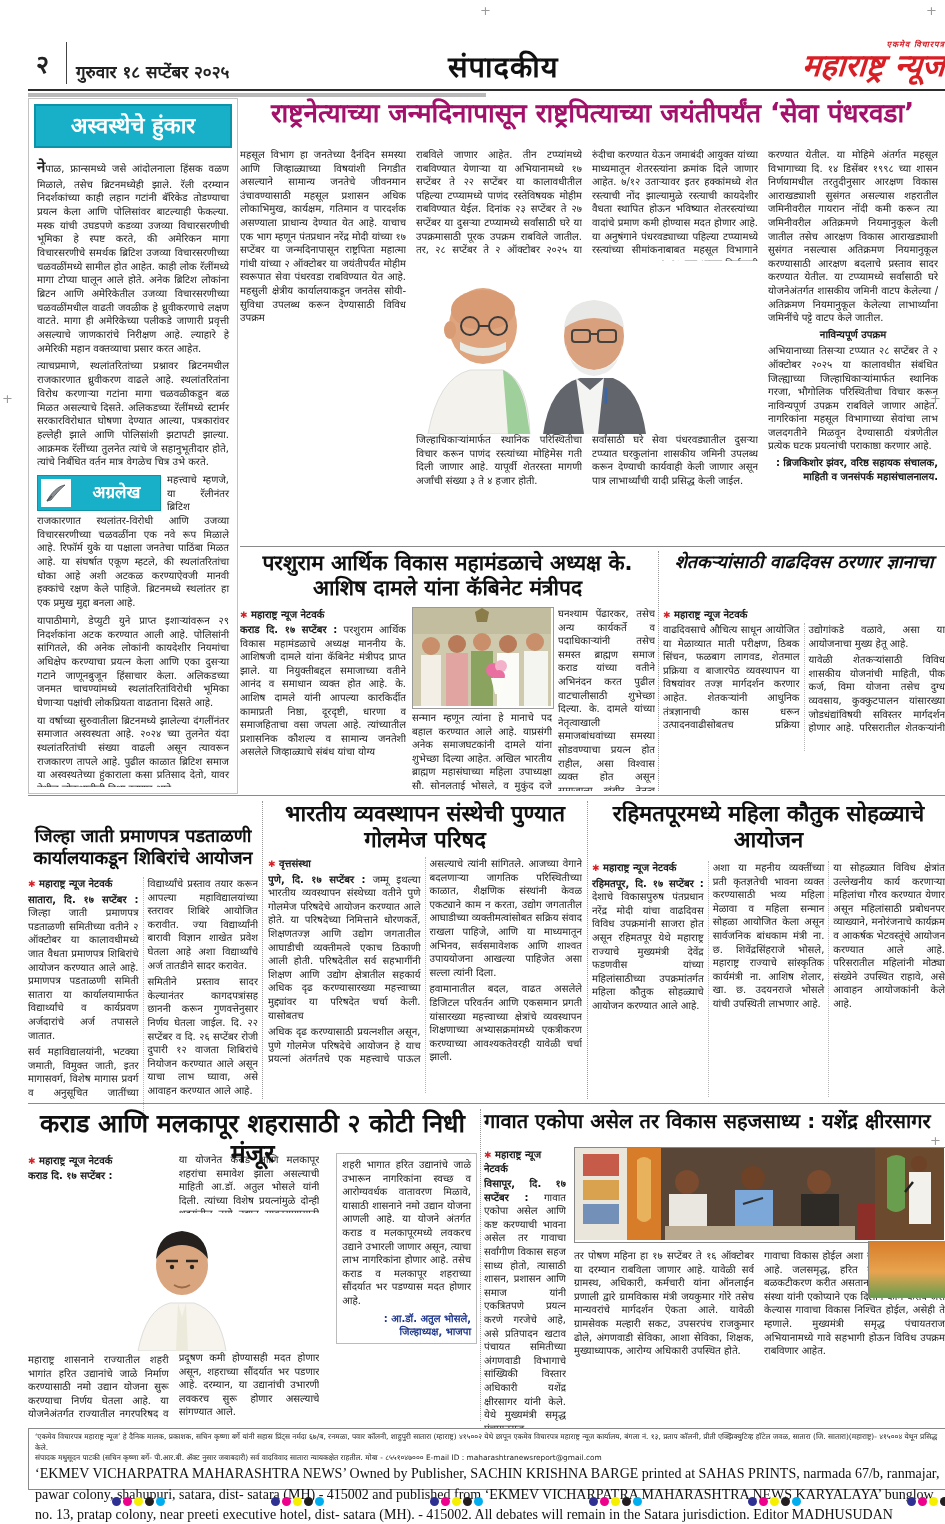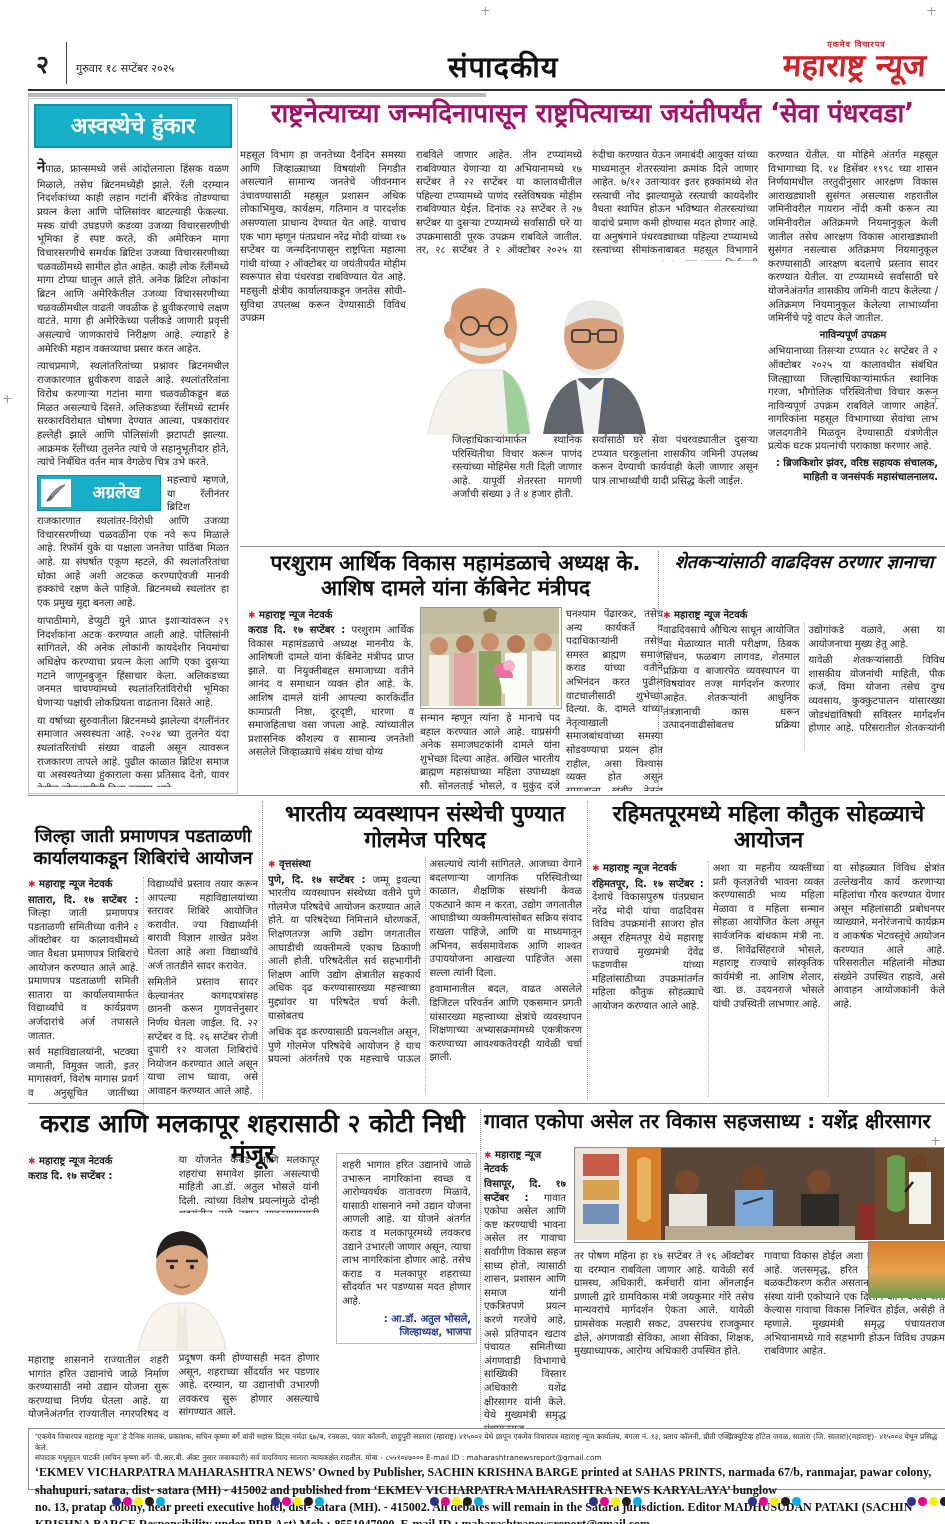--- a/index.html
+++ b/index.html
@@ -2,21 +2,21 @@
 <html><head>
 <meta charset="utf-8">
 <style>
   html,body{margin:0;padding:0;background:#ffffff;}
   body{width:945px;height:1524px;position:relative;font-family:"DejaVu Sans",sans-serif;color:#1a1a1a;overflow:hidden;}
   .abs{position:absolute;}
   .crop{position:absolute;color:#9a9a9a;font-size:13px;line-height:1;font-family:"DejaVu Sans",sans-serif;}
   
   .pageno{font-size:25px;font-weight:bold;color:#222;}
   .hdr-divider{width:1px;background:#444;}
-  .hdr-date{font-size:11px;font-weight:normal;color:#222;}
+  .hdr-date{font-size:17px;font-weight:bold;color:#222;}
   .section-title{font-size:29px;font-weight:bold;color:#101010;letter-spacing:1px;}
   .tagline{font-size:8px;font-weight:bold;color:#d91f26;letter-spacing:1px;}
   .logotype{font-size:31px;font-weight:bold;color:#d91f26;transform:skewX(-4deg);line-height:1.05;}
   .hdr-rule{background:#2d2d2d;height:2px;}
   .hdr-rule2{background:#b9b9b9;height:4px;}
   
   .ed-box{border:1px solid #c3c3c3;background:#fff;}
   .ed-band{background:#17b0c8;border:2px solid #0d93a8;color:#fff;font-size:22px;font-weight:bold;text-align:center;line-height:40px;margin:5px;}
   .ed-body{padding:4px 8px;font-size:10px;line-height:1.37;text-align:justify;color:#222;overflow:hidden;height:626px;}
   .ed-body p{margin:0 0 4px 0;}
@@ -38,42 +38,42 @@
   .vdot{border-left:1px dotted #999;}
   .hline{background:#8a8a8a;height:1px;}
   .col2x{column-count:2;column-gap:9px;column-rule:1px dotted #b5b5b5;}
   .col3x{column-count:3;column-gap:9px;column-rule:1px dotted #b5b5b5;}
   .col2x p,.col3x p{margin:0 0 3px 0;}
   .quotebox{border:1px solid #bbb;padding:4px 5px;margin-bottom:3px;}
   .qattrib{font-weight:bold;color:#223a8f;text-align:right;margin-top:4px;}
   
   .imprint{border:1px solid #8a8a8a;padding:3px 6px;}
   .imp-mr{font-size:7.4px;line-height:1.45;color:#222;}
-  .imp-en{font-size:12px;line-height:1.45;color:#111;font-family:"Liberation Serif",serif;font-weight:bold;}
+  .imp-en{font-size:14px;line-height:1.45;color:#111;font-family:"Liberation Serif",serif;font-weight:normal;}
   .regrow{position:absolute;display:flex;gap:106px;}
   .reggroup{display:flex;gap:2px;}
   .dot{width:9px;height:9px;border-radius:50%;}
   .d1{background:#2e3192;} .d2{background:#ec008c;} .d3{background:#f7ef00;} .d4{background:#231f20;} .d5{background:#00aeef;}
   svg{display:block;}
 </style>
 </head>
 <body>
 
 <span class="crop" style="left:480px;top:4px">+</span>
 <span class="crop" style="left:926px;top:4px">+</span>
 <span class="crop" style="left:2px;top:392px">+</span>
 <span class="crop" style="left:930px;top:392px">+</span>
 <span class="crop" style="left:930px;top:1134px">+</span>
 
 <div class="abs" style="left:28px;top:38px;width:917px;height:50px;">
   <div class="abs pageno" style="left:8px;top:8px;">२</div>
   <div class="abs hdr-divider" style="left:38px;top:4px;height:42px;"></div>
   <div class="abs hdr-date" style="left:48px;top:22px;">गुरुवार १८ सप्टेंबर २०२५</div>
   <div class="abs section-title" style="left:420px;top:8px;text-align:center;">संपादकीय</div>
-  <div class="abs" style="left:736px;top:0;width:181px;text-align:center;">
+  <div class="abs" style="left:736px;top:0;width:181px;text-align:right;font-style:italic;">
     <div class="tagline" style="margin-left:4px;">एकमेव विचारपत्र</div>
     <div class="logotype">महाराष्ट्र न्यूज</div>
   </div>
 </div>
 <div class="abs hdr-rule" style="left:28px;top:89px;width:917px;"></div>
 <div class="abs hdr-rule2" style="left:28px;top:93px;width:458px;"></div>
 
 <div class="abs ed-box" style="left:28px;top:98px;width:208px;height:694px;">
   <div class="ed-band">अस्वस्थेचे हुंकार</div>
   <div class="ed-body">
@@ -94,21 +94,21 @@
   </div>
 </div>
 
 <div class="abs" style="left:240px;top:98px;width:705px;height:447px;">
   <div class="hl-lead" style="height:42px;">राष्ट्रनेत्याच्या जन्मदिनापासून राष्ट्रपित्याच्या जयंतीपर्यंत ‘सेवा पंधरवडा’</div>
   <div class="cols" style="position:absolute;left:0;top:50px;width:705px;height:394px;gap:10px;">
     <div class="btxt" style="width:166px;height:394px;">महसूल विभाग हा जनतेच्या दैनंदिन समस्या आणि जिव्हाळ्याच्या विषयांशी निगडीत असल्याने सामान्य जनतेचे जीवनमान उंचावण्यासाठी महसूल प्रशासन अधिक लोकाभिमुख, कार्यक्षम, गतिमान व पारदर्शक असण्याला प्राधान्य देण्यात येत आहे. याचाच एक भाग म्हणून पंतप्रधान नरेंद्र मोदी यांच्या १७ सप्टेंबर या जन्मदिनापासून राष्ट्रपिता महात्मा गांधी यांच्या २ ऑक्टोबर या जयंतीपर्यंत मोहीम स्वरूपात सेवा पंधरवडा राबविण्यात येत आहे. महसुली क्षेत्रीय कार्यालयाकडून जनतेस सोयी-सुविधा उपलब्ध करून देण्यासाठी विविध उपक्रम</div>
     <div style="width:166px;height:394px;display:flex;flex-direction:column;">
       <div class="btxt" style="height:113px;">राबविले जाणार आहेत. तीन टप्प्यांमध्ये राबविण्यात येणाऱ्या या अभियानामध्ये १७ सप्टेंबर ते २२ सप्टेंबर या कालावधीतील पहिल्या टप्प्यामध्ये पाणंद रस्तेविषयक मोहीम राबविण्यात येईल. दिनांक २३ सप्टेंबर ते २७ सप्टेंबर या दुसऱ्या टप्प्यामध्ये सर्वांसाठी घरे या उपक्रमासाठी पूरक उपक्रम राबविले जातील. तर, २८ सप्टेंबर ते २ ऑक्टोबर २०२५ या अंतिम टप्प्यामध्ये</div>
       <div style="height:172px;"></div>
-      <div class="btxt" style="flex:1;margin-left:36px;">जिल्हाधिकाऱ्यांमार्फत स्थानिक परिस्थितीचा विचार करून पाणंद रस्त्यांच्या मोहिमेस गती दिली जाणार आहे. यापूर्वी शेतरस्ता मागणी अर्जांची संख्या ३ ते ४ हजार होती.</div>
+      <div class="btxt" style="flex:1;">जिल्हाधिकाऱ्यांमार्फत स्थानिक परिस्थितीचा विचार करून पाणंद रस्त्यांच्या मोहिमेस गती दिली जाणार आहे. यापूर्वी शेतरस्ता मागणी अर्जांची संख्या ३ ते ४ हजार होती.</div>
     </div>
     <div style="width:166px;height:394px;display:flex;flex-direction:column;">
       <div class="btxt" style="height:113px;">रुंदीचा करण्यात येऊन जमाबंदी आयुक्त यांच्या माध्यमातून शेतरस्त्यांना क्रमांक दिले जाणार आहेत. ७/१२ उताऱ्यावर इतर हक्कांमध्ये शेत रस्त्याची नोंद झाल्यामुळे रस्त्याची कायदेशीर वैधता स्थापित होऊन भविष्यात शेतरस्त्यांच्या वादांचे प्रमाण कमी होण्यास मदत होणार आहे. या अनुषंगाने पंधरवड्याच्या पहिल्या टप्प्यामध्ये रस्त्यांच्या सीमांकनाबाबत महसूल विभागाने दिनांक २९ ऑगस्ट २०२५ च्या शासन निर्णयाची प्रभावी अंमलबजावणी केली आहे.</div>
       <div style="height:172px;"></div>
       <div class="btxt" style="flex:1;">सर्वांसाठी घरे सेवा पंधरवड्यातील दुसऱ्या टप्प्यात घरकुलांना शासकीय जमिनी उपलब्ध करून देण्याची कार्यवाही केली जाणार असून पात्र लाभार्थ्यांची यादी प्रसिद्ध केली जाईल.</div>
     </div>
     <div class="btxt" style="width:170px;height:394px;">
       <span>करण्यात येतील. या मोहिमे अंतर्गत महसूल विभागाच्या दि. १४ डिसेंबर १९९८ च्या शासन निर्णयामधील तरतुदीनुसार आरक्षण विकास आराखड्याशी सुसंगत असल्यास शहरातील जमिनीवरील गायरान नोंदी कमी करून त्या जमिनीवरील अतिक्रमणे नियमानुकूल केली जातील तसेच आरक्षण विकास आराखड्याशी सुसंगत नसल्यास अतिक्रमण नियमानुकूल करण्यासाठी आरक्षण बदलाचे प्रस्ताव सादर करण्यात येतील. या टप्प्यामध्ये सर्वांसाठी घरे योजनेअंतर्गत शासकीय जमिनी वाटप केलेल्या / अतिक्रमण नियमानुकूल केलेल्या लाभार्थ्यांना जमिनींचे पट्टे वाटप केले जातील.</span>
       <div class="subhead">नाविन्यपूर्ण उपक्रम</div>
       <span>अभियानाच्या तिसऱ्या टप्प्यात २८ सप्टेंबर ते २ ऑक्टोबर २०२५ या कालावधीत संबंधित जिल्ह्याच्या जिल्हाधिकाऱ्यांमार्फत स्थानिक गरजा, भौगोलिक परिस्थितीचा विचार करून नाविन्यपूर्ण उपक्रम राबविले जाणार आहेत. नागरिकांना महसूल विभागाच्या सेवांचा लाभ जलदगतीने मिळवून देण्यासाठी यंत्रणेतील प्रत्येक घटक प्रयत्नांची पराकाष्ठा करणार आहे.</span>
@@ -142,21 +142,21 @@
         <rect x="190" y="72" width="18" height="12" rx="3" fill="none" stroke="#44413d" stroke-width="2"></rect>
         <line x1="182" y1="76" x2="190" y2="76" stroke="#44413d" stroke-width="2"></line>
         <line x1="198" y1="130" x2="198" y2="146" stroke="#3a66a8" stroke-width="3"></line>
       </g>
     </svg>
   </div>
 </div>
 
 <div class="abs hline" style="left:240px;top:546px;width:705px;"></div>
 
-<div class="abs" style="left:248px;top:551px;width:415px;height:240px;">
+<div class="abs" style="left:240px;top:551px;width:415px;height:240px;">
   <div class="hl" style="font-size:21px;height:52px;">परशुराम आर्थिक विकास महामंडळाचे अध्यक्ष के. आशिष दामले यांना कॅबिनेट मंत्रीपद</div>
   <div class="cols" style="position:absolute;left:0;top:56px;width:415px;height:184px;gap:6px;">
     <div style="width:166px;">
       <div class="byline"><span class="mark">✱</span> <span>महाराष्ट्र न्यूज नेटवर्क</span></div>
       <div class="btxt" style="height:168px;"><span class="dl">कराड दि. १७ सप्टेंबर :</span> <span>परशुराम आर्थिक विकास महामंडळाचे अध्यक्ष माननीय के. आशिषजी दामले यांना कॅबिनेट मंत्रीपद प्राप्त झाले. या नियुक्तीबद्दल समाजाच्या वतीने आनंद व समाधान व्यक्त होत आहे. के. आशिष दामले यांनी आपल्या कारकिर्दीत कामाप्रती निष्ठा, दूरदृष्टी, धारणा व समाजहिताचा वसा जपला आहे. त्यांच्यातील प्रशासनिक कौशल्य व सामान्य जनतेशी असलेले जिव्हाळ्याचे संबंध यांचा योग्य</span></div>
     </div>
     <div style="width:140px;">
       <div style="width:140px;height:100px;border:1px solid #999;">
         <svg width="138" height="98" viewBox="0 0 138 98">
           <rect width="138" height="98" fill="#cfc9ae"></rect>

